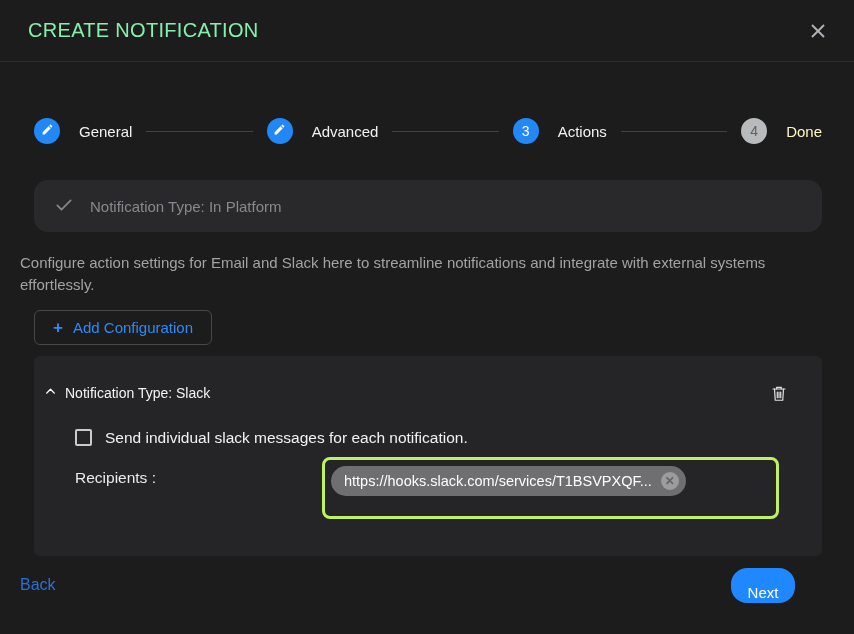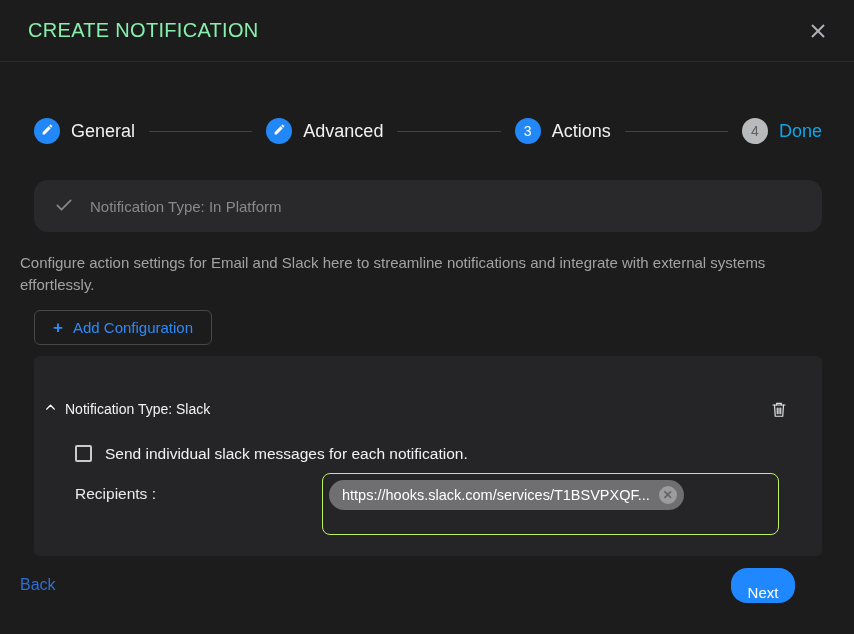--- a/index.html
+++ b/index.html
@@ -29,22 +29,22 @@
   
   .stepper { margin-top: 56px; display: flex; align-items: center; }
   .step { display: flex; align-items: center; flex: 0 0 auto; }
   .step-circle {
     width: 26px; height: 26px; border-radius: 50%;
     display: flex; align-items: center; justify-content: center;
     font-size: 14px; flex: 0 0 26px;
   }
   .step-circle.blue { background: #2288f7; color: #fff; }
   .step-circle.gray { background: #b9babc; color: #5d5f63; }
-  .step-label { margin-left: 11px; font-size: 18px; color: #f1f1f1; white-space: nowrap; }
-  .step-label.muted { color: #0ea5e9; }
+  .step-label { margin-left: 19px; font-size: 15px; color: #f1f1f1; white-space: nowrap; }
+  .step-label.muted { color: #fef9c3; }
   .connector { flex: 1 1 auto; height: 1px; background: #434345; margin: 0 14px; }
 
   
   .disabled-panel {
     margin-top: 36px; height: 52px;
     background: #29292b; border-radius: 14px;
     display: flex; align-items: center; gap: 16px;
     padding: 0 20px;
     color: #87898c; font-size: 15px;
   }
@@ -65,39 +65,39 @@
     font-family: "Liberation Sans", sans-serif;
   }
   .plus-glyph { font-size: 17px; font-weight: bold; line-height: 1; }
 
   
   .slack-card {
     margin-top: 11px; height: 200px;
     background: #252527; border-radius: 6px;
     padding: 26px 32px 0 10px;
   }
-  .slack-card-header { display: flex; align-items: center; justify-content: space-between; margin-top: 16px; }
+  .slack-card-header { display: flex; align-items: center; justify-content: space-between; }
   .slack-card-title-wrap { display: flex; align-items: center; gap: 8px; cursor: pointer; }
   .slack-card-title { font-size: 14px; color: #f3f3f3; }
   .icon-btn { background: none; border: none; cursor: pointer; line-height: 0; padding: 2px; }
 
   .card-body { margin-left: 31px; margin-top: 24px; }
   .checkbox-row { display: flex; align-items: center; gap: 13px; }
   .checkbox {
     width: 17px; height: 17px; flex: 0 0 17px;
     border: 2px solid #cbcbcb; border-radius: 2px;
     background: transparent; cursor: pointer;
   }
   .checkbox-label { font-size: 15.5px; color: #f2f2f2; }
 
   .recipients-row { margin-top: 10px; display: flex; align-items: flex-start; }
   .recipients-label { width: 247px; flex: 0 0 247px; padding-top: 12px; font-size: 15.5px; color: #ebebeb; }
   .recipients-input {
     width: 457px; height: 62px;
-    border: 1px solid #bef264; border-radius: 8px;
+    border: 3px solid #bef264; border-radius: 8px;
     padding: 6px; cursor: text;
   }
   .chip {
     display: inline-flex; align-items: center; gap: 9px;
     max-width: 100%; height: 30px;
     background: #6f6f71; border-radius: 16px;
     padding: 0 7px 0 13px;
     color: #ffffff; font-size: 14.5px;
   }
   .chip-text { white-space: nowrap; overflow: hidden; }

